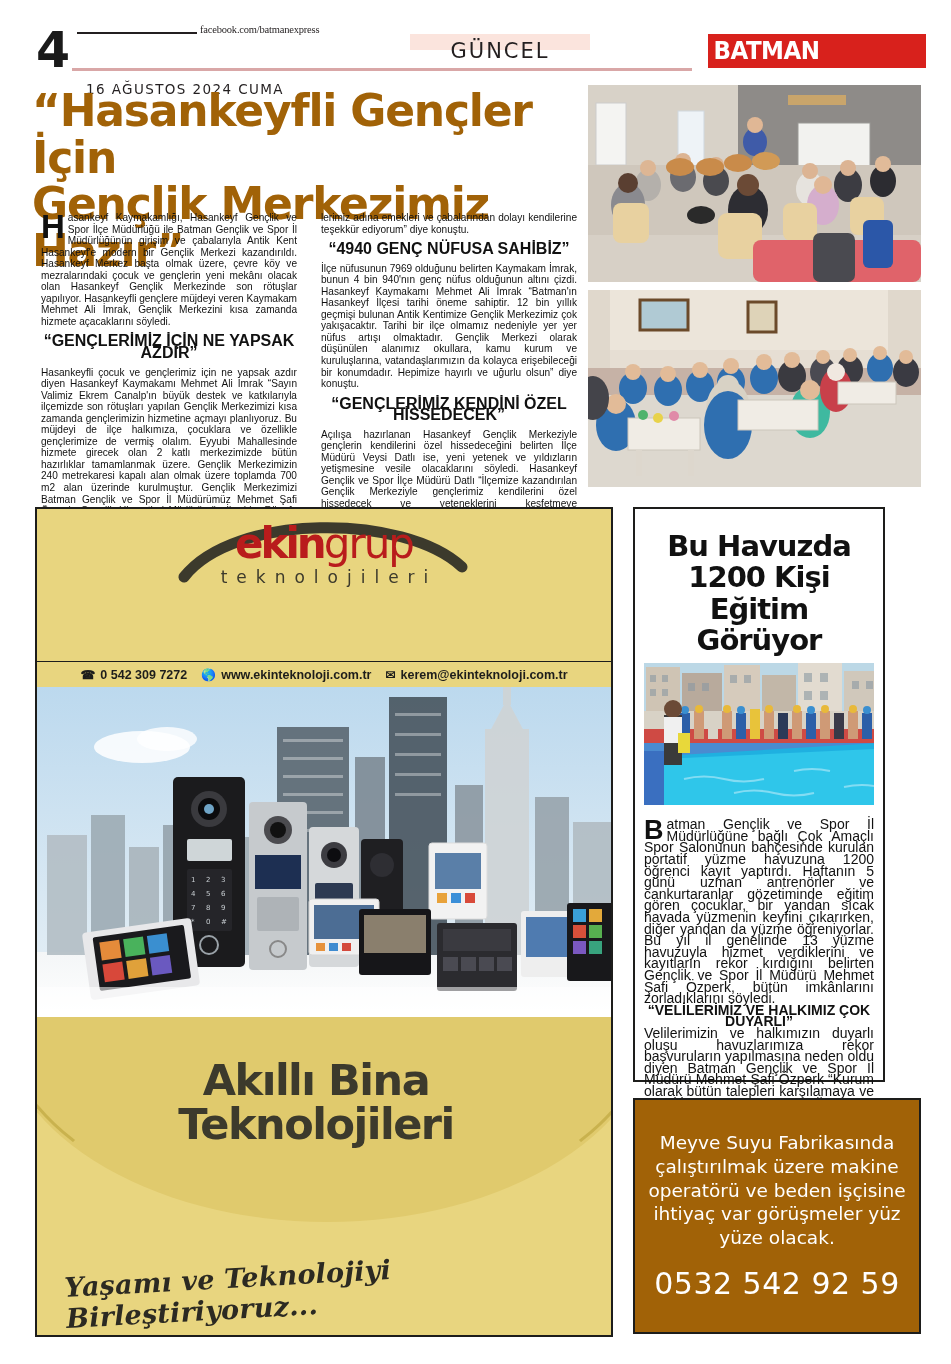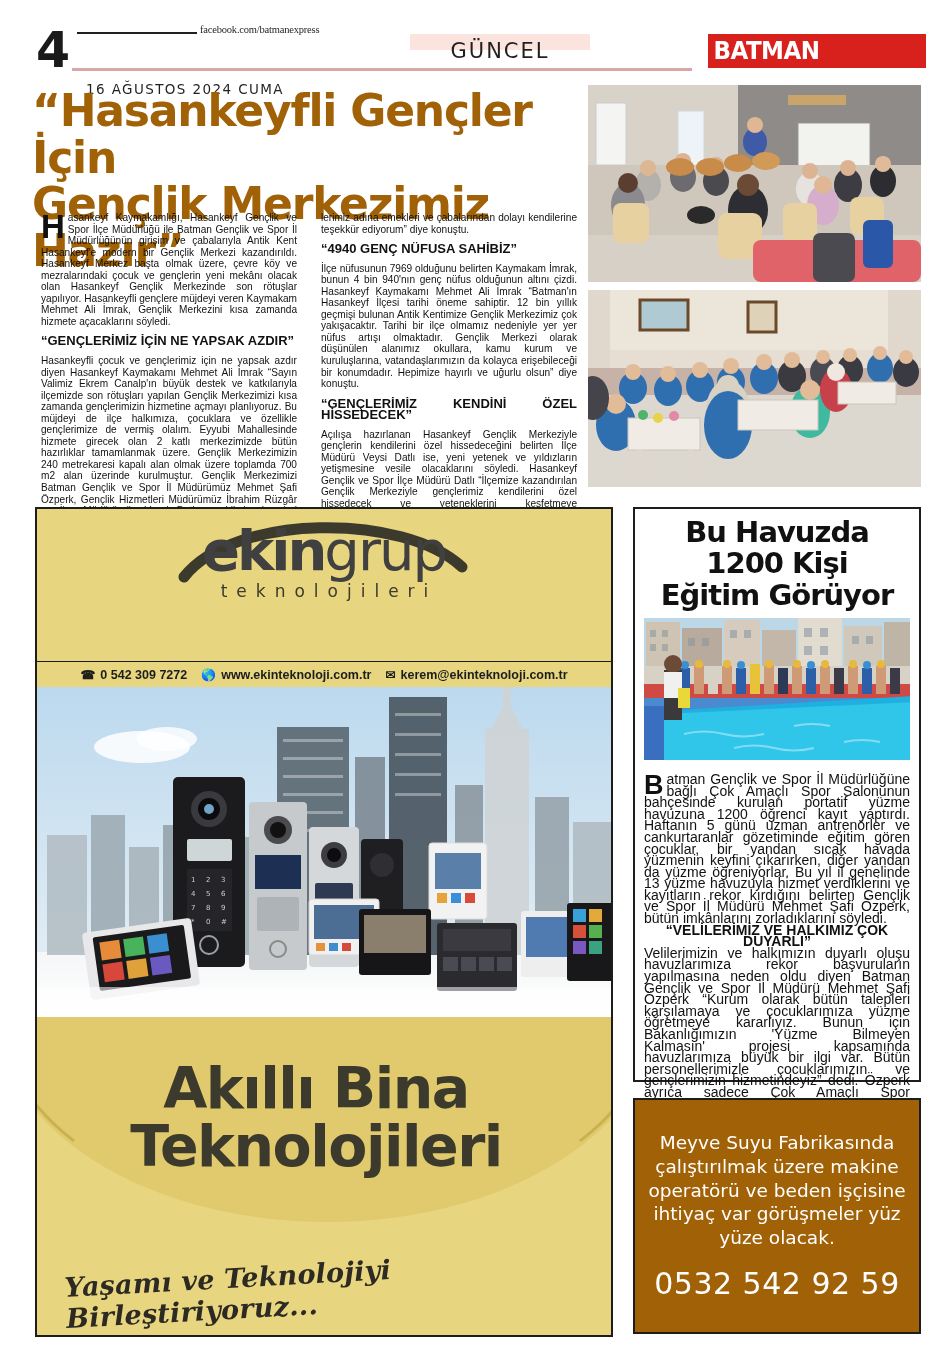--- a/index.html
+++ b/index.html
@@ -71,36 +71,36 @@
   .photo-top1 svg, .photo-top2 svg { display: block; }
 
   
   .col { position: absolute; top: 204px; width: 272px;
     font-family: "Liberation Sans", sans-serif;
     font-size: 10.1px; line-height: 11.55px; color: #111;
     text-align: justify; }
   .col-1 { left: 33px; }
   .col-2 { left: 313px; }
   .col p { margin: 8px; text-indent: 0; }
-  .subhead { font-weight: 700; font-size: 13px; margin-top: 1px; }
+  .subhead { font-weight: 700; text-align: center; font-size: 16px; margin-top: 1px; }
   .dropcap::first-letter {
     float: left; font-size: 33px; line-height: 27px; font-weight: 700;
     padding-right: 3px; padding-top: 1px; font-family: "Liberation Sans", sans-serif;
   }
 
   
   .ad-ekin {
     position: absolute; left: 35px; top: 507px; width: 578px; height: 830px;
     border: 2px solid #1d1d1b; background: #e8d57f; overflow: hidden;
   }
   .ekin-logo-zone { position: relative; width: 100%; height: 152px; background: #e8d57f; }
   .ekin-logo { position: absolute; left: 0; right: 0; top: 14px; text-align: center; }
   .ekin-word {
-    font-family: "DejaVu Sans", sans-serif; font-size: 56px; font-weight: 700;
-    color: #404040; letter-spacing: -3px; line-height: 1;
+    font-family: "DejaVu Sans", sans-serif; font-size: 42px; font-weight: 700;
+    color: #b91c1c; letter-spacing: -3px; line-height: 1;
   }
   .ekin-word .thin { font-weight: 400; letter-spacing: -2px; }
   .ekin-swoosh {
     position: absolute; left: 50%; top: 6px; transform: translateX(-50%);
     width: 300px; height: 70px; pointer-events: none;
   }
   .ekin-sub {
     font-family: "DejaVu Sans", sans-serif; font-size: 17px; color: #3c3a2c;
     letter-spacing: 9px; margin-top: 2px; padding-left: 10px;
   }
@@ -119,34 +119,34 @@
   .ekin-arc {
     position: absolute; left: -40px; top: -215px; width: 660px; height: 420px;
     background: #e0ca6d; border-radius: 50%; border-bottom: 0;
   }
   .ekin-arc-line {
     position: absolute; left: -40px; top: -219px; width: 660px; height: 420px;
     border-radius: 50%; border: 3px solid #c9b24e; border-bottom-color: transparent;
   }
   .ekin-slogan {
     position: absolute; left: 0; right: 16px; top: 42px; text-align: center;
-    font-family: "DejaVu Sans", sans-serif; font-size: 57px; font-weight: 700;
+    font-family: "DejaVu Sans", sans-serif; font-size: 43px; font-weight: 700;
     line-height: 1.02; color: #3c3a2c; letter-spacing: -1.5px;
   }
   .ekin-tagline {
     position: absolute; left: 28px; bottom: 18px; width: 540px;
     font-family: "DejaVu Serif", serif; font-style: italic; font-weight: 700;
     font-size: 27px; color: #2c2a22; transform: rotate(-3.2deg);
     letter-spacing: 0.2px;
   }
 
   
   .side-article {
-    position: absolute; left: 633px; top: 507px; width: 288px; height: 575px;
-    border: 2px solid #1d1d1b; background: #fff; padding: 8px 9px;
+    position: absolute; left: 633px; top: 507px; width: 252px; height: 575px;
+    border: 2px solid #1d1d1b; background: #fff; padding: 22px 9px;
   }
   .side-headline {
     font-family: "DejaVu Sans", sans-serif; font-weight: 700;
     font-size: 29px; line-height: 1.08; text-align: center;
     letter-spacing: -1px; color: #111;
   }
   .side-photo {
     margin-top: 7px; width: 100%; height: 142px; overflow: hidden; background: #5bc8e8;
   }
   .side-body {

